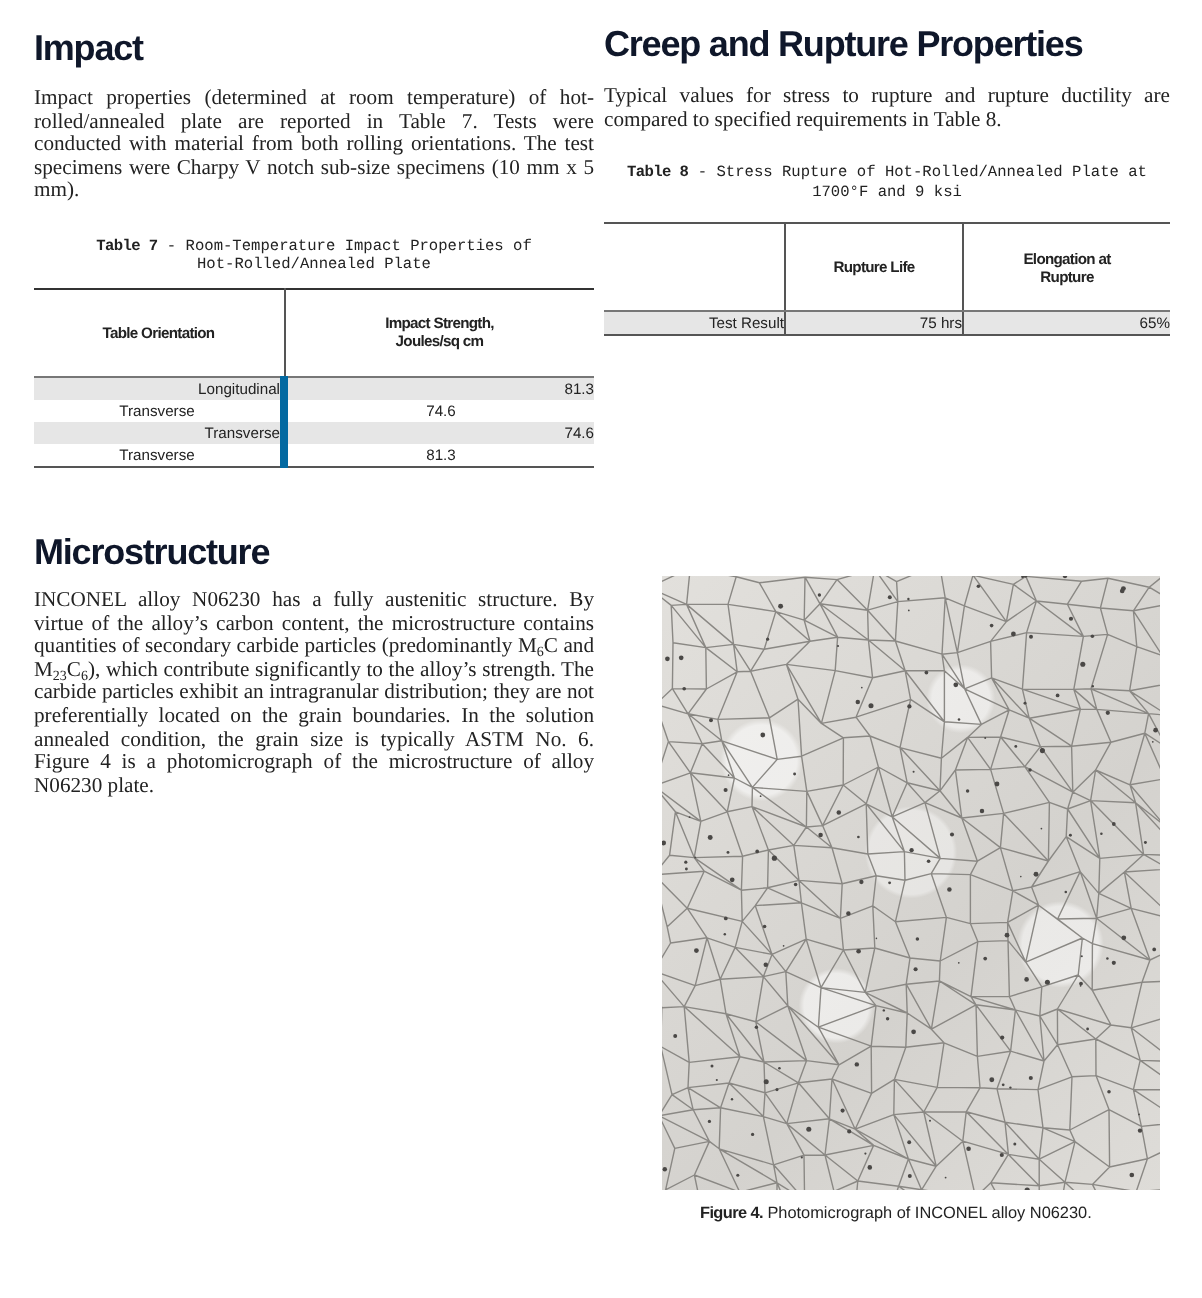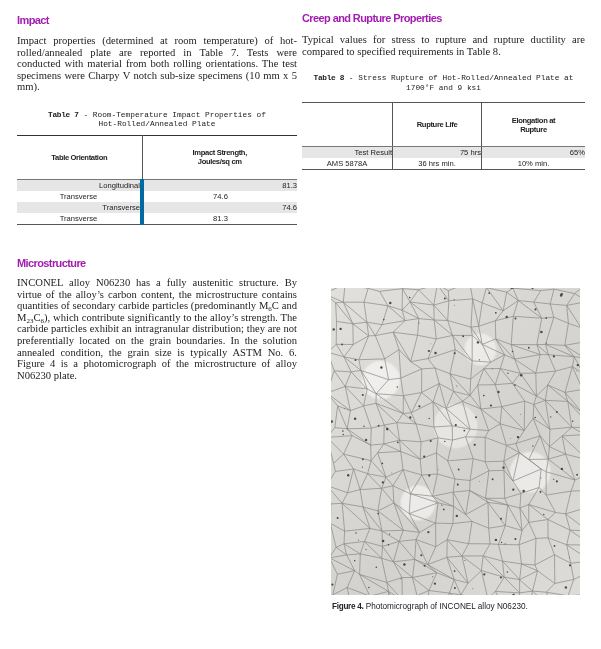--- a/index.html
+++ b/index.html
@@ -1,21 +1,21 @@
 <!DOCTYPE html>
 <html><head>
 <meta charset="utf-8">
 <style>
   html, body { margin: 0; padding: 0; background: #ffffff; }
   body { width: 601px; height: 649px; position: relative; overflow: hidden; color: #1a1a1a; }
 
   .col-left { position: absolute; left: 17px; top: 14px; width: 280px; }
   .col-right { position: absolute; left: 302px; top: 12px; width: 283px; }
 
-  h2.heading { font-family: "Liberation Sans", "DejaVu Sans", sans-serif; font-weight: bold; font-size: 11px; letter-spacing: -0.6px; margin: 0; color: #a21caf; }
+  h2.heading { font-family: "Liberation Sans", "DejaVu Sans", sans-serif; font-weight: bold; font-size: 18px; letter-spacing: -0.6px; margin: 0; color: #0f172a; }
 
   p.body-text { font-family: "Liberation Serif", "DejaVu Serif", serif; font-size: 10.6px; line-height: 11.6px; text-align: justify; margin: 0; color: #222; }
   p.body-text sub { font-size: 7px; vertical-align: -2px; line-height: 0; }
 
   .caption { font-family: Liberation Mono, monospace; font-size: 7.8px; text-align: center; line-height: 9.5px; color: #222; }
   .caption b { font-weight: bold; letter-spacing: -0.3px; }
 
   table.data { border-collapse: collapse; font-family: "Liberation Sans", "DejaVu Sans", sans-serif; font-size: 7.6px; color: #222; }
   table.data th { font-weight: bold; letter-spacing: -0.35px; font-size: 7.6px; line-height: 9px; text-align: center; }
   table.data td { text-align: center; line-height: 11px; height: 11px; padding: 0; }
@@ -40,21 +40,21 @@
       radial-gradient(circle at 20% 30%, rgba(255,255,255,0.55) 0 6%, transparent 7%),
       radial-gradient(circle at 60% 20%, rgba(255,255,255,0.5) 0 5%, transparent 6%),
       radial-gradient(circle at 80% 60%, rgba(255,255,255,0.5) 0 7%, transparent 8%),
       radial-gradient(circle at 35% 70%, rgba(255,255,255,0.55) 0 6%, transparent 7%),
       radial-gradient(circle at 50% 45%, rgba(255,255,255,0.4) 0 10%, transparent 11%),
       linear-gradient(135deg, #e2e0dc, #d4d2ce 60%, #dedcd8);
     overflow: hidden;
   }
   .photo svg { width: 100%; height: 100%; display: block; }
 
-  .fig-caption { position: absolute; left: 332px; top: 602px; font-family: "Liberation Sans", "DejaVu Sans", sans-serif; font-size: 8.2px; color: #222; }
+  .fig-caption { position: absolute; left: 350px; top: 602px; font-family: "Liberation Sans", "DejaVu Sans", sans-serif; font-size: 8.2px; color: #222; }
   .fig-caption b { font-weight: bold; letter-spacing: -0.3px; }
 </style>
 </head>
 <body>
 
 <div class="col-left">
   <h2 class="heading">Impact</h2>
   <p class="body-text" style="margin-top:9px;">Impact properties (determined at room temperature) of hot-rolled/annealed plate are reported in Table 7. Tests were conducted with material from both rolling orientations. The test specimens were Charpy V notch sub-size specimens (10 mm x 5 mm).</p>
 
   <div class="caption" style="margin-top:18px; padding: 0 22px;">
@@ -106,25 +106,20 @@
         <th class="c1"></th>
         <th class="c2">Rupture Life</th>
         <th style="padding: 0 22px;">Elongation at Rupture</th>
       </tr>
     </thead>
     <tbody>
       <tr class="shade">
         <td class="c1">Test Result</td>
         <td class="c2">75 hrs</td>
         <td>65%</td>
-      </tr>
-      <tr>
-        <td class="c1">AMS 5878A</td>
-        <td class="c2">36 hrs min.</td>
-        <td>10% min.</td>
       </tr>
     </tbody>
   </table>
 </div>
 
 <div class="photo">
   <svg id="grain-svg" viewBox="0 0 249 307" preserveAspectRatio="none">
       <path d="M-6.8,5.7L14.1,-3.9M-6.8,5.7L4.6,14.7M-6.8,5.7L12.3,14.2M14.1,-3.9L37.1,0.4M14.1,-3.9L12.3,14.2M37.1,0.4L48.7,3.4M37.1,0.4L33.0,14.2M48.7,3.4L71.5,0.6M48.7,3.4L56.9,17.8M71.5,0.6L87.5,1.8M71.5,0.6L71.1,22.1M71.5,0.6L79.0,13.9M87.5,1.8L106.3,-3.5M87.5,1.8L79.0,13.9M87.5,1.8L102.8,17.1M106.3,-3.5L117.3,2.8M106.3,-3.5L102.8,17.1M106.3,-3.5L117.9,12.8M117.3,2.8L138.7,-6.1M117.3,2.8L117.9,12.8M138.7,-6.1L155.5,-0.4M138.7,-6.1L141.6,10.9M155.5,-0.4L175.7,4.2M155.5,-0.4L151.2,14.9M155.5,-0.4L172.2,22.8M175.7,4.2L181.9,0.2M175.7,4.2L172.2,22.8M175.7,4.2L187.2,12.5M181.9,0.2L209.8,2.6M181.9,0.2L187.2,12.5M209.8,2.6L223.0,1.1M209.8,2.6L202.7,14.1M223.0,1.1L243.6,5.6M223.0,1.1L219.2,16.0M243.6,5.6L253.3,-2.2M243.6,5.6L235.7,17.4M243.6,5.6L256.6,13.4M253.3,-2.2L256.6,13.4M4.6,14.7L12.3,14.2M4.6,14.7L5.5,33.4M4.6,14.7L21.9,35.8M12.3,14.2L33.0,14.2M12.3,14.2L21.9,35.8M12.3,14.2L35.8,34.2M33.0,14.2L56.9,17.8M33.0,14.2L35.8,34.2M56.9,17.8L71.1,22.1M56.9,17.8L51.1,36.6M56.9,17.8L74.0,32.6M71.1,22.1L79.0,13.9M71.1,22.1L74.0,32.6M71.1,22.1L87.8,30.6M79.0,13.9L102.8,17.1M79.0,13.9L87.8,30.6M79.0,13.9L103.2,32.0M102.8,17.1L117.9,12.8M102.8,17.1L103.2,32.0M102.8,17.1L116.7,32.5M117.9,12.8L141.6,10.9M117.9,12.8L116.7,32.5M141.6,10.9L151.2,14.9M141.6,10.9L140.0,39.1M141.6,10.9L147.7,38.3M151.2,14.9L172.2,22.8M151.2,14.9L147.7,38.3M172.2,22.8L187.2,12.5M172.2,22.8L164.3,32.7M187.2,12.5L202.7,14.1M187.2,12.5L182.3,28.3M187.2,12.5L210.7,30.2M202.7,14.1L219.2,16.0M202.7,14.1L210.7,30.2M219.2,16.0L235.7,17.4M219.2,16.0L222.8,29.2M235.7,17.4L256.6,13.4M235.7,17.4L237.4,35.3M235.7,17.4L250.1,39.7M256.6,13.4L250.1,39.7M5.5,33.4L21.9,35.8M5.5,33.4L5.2,56.3M21.9,35.8L35.8,34.2M21.9,35.8L22.2,56.5M21.9,35.8L37.6,47.9M35.8,34.2L51.1,36.6M35.8,34.2L37.6,47.9M35.8,34.2L44.3,47.6M51.1,36.6L74.0,32.6M51.1,36.6L44.3,47.6M74.0,32.6L87.8,30.6M74.0,32.6L62.2,44.2M87.8,30.6L103.2,32.0M87.8,30.6L86.6,47.3M103.2,32.0L116.7,32.5M103.2,32.0L105.3,50.9M103.2,32.0L121.6,47.4M116.7,32.5L140.0,39.1M116.7,32.5L121.6,47.4M140.0,39.1L147.7,38.3M140.0,39.1L141.2,47.4M140.0,39.1L151.3,56.4M147.7,38.3L164.3,32.7M147.7,38.3L151.3,56.4M164.3,32.7L182.3,28.3M164.3,32.7L164.8,50.9M182.3,28.3L210.7,30.2M182.3,28.3L180.2,56.6M210.7,30.2L222.8,29.2M210.7,30.2L205.9,56.7M222.8,29.2L237.4,35.3M222.8,29.2L214.5,56.4M237.4,35.3L250.1,39.7M237.4,35.3L233.8,57.4M250.1,39.7L255.9,53.4M5.2,56.3L22.2,56.5M5.2,56.3L-3.2,64.2M5.2,56.3L13.0,68.9M22.2,56.5L37.6,47.9M22.2,56.5L13.0,68.9M37.6,47.9L44.3,47.6M37.6,47.9L27.9,71.7M44.3,47.6L62.2,44.2M44.3,47.6L53.7,70.9M62.2,44.2L86.6,47.3M62.2,44.2L68.0,61.6M62.2,44.2L79.7,73.7M86.6,47.3L105.3,50.9M86.6,47.3L79.7,73.7M105.3,50.9L121.6,47.4M105.3,50.9L97.0,70.6M121.6,47.4L141.2,47.4M121.6,47.4L124.3,61.7M121.6,47.4L141.2,72.9M141.2,47.4L151.3,56.4M141.2,47.4L141.2,72.9M151.3,56.4L164.8,50.9M151.3,56.4L159.7,74.2M151.3,56.4L173.6,66.9M164.8,50.9L180.2,56.6M164.8,50.9L173.6,66.9M164.8,50.9L183.6,71.1M180.2,56.6L205.9,56.7M180.2,56.6L183.6,71.1M180.2,56.6L209.2,66.6M205.9,56.7L214.5,56.4M205.9,56.7L209.2,66.6M205.9,56.7L217.4,66.7M214.5,56.4L233.8,57.4M214.5,56.4L217.4,66.7M214.5,56.4L243.3,68.8M233.8,57.4L255.9,53.4M233.8,57.4L243.3,68.8M233.8,57.4L253.0,69.7M255.9,53.4L253.0,69.7M-3.2,64.2L13.0,68.9M-3.2,64.2L3.2,82.8M13.0,68.9L27.9,71.7M13.0,68.9L20.1,83.9M13.0,68.9L29.9,82.4M27.9,71.7L53.7,70.9M27.9,71.7L29.9,82.4M53.7,70.9L68.0,61.6M53.7,70.9L57.6,91.7M68.0,61.6L79.7,73.7M68.0,61.6L69.8,90.1M79.7,73.7L97.0,70.6M79.7,73.7L90.7,80.9M97.0,70.6L124.3,61.7M97.0,70.6L104.0,80.0M124.3,61.7L141.2,72.9M124.3,61.7L119.0,85.8M141.2,72.9L159.7,74.2M141.2,72.9L139.7,91.1M159.7,74.2L173.6,66.9M159.7,74.2L152.8,80.7M173.6,66.9L183.6,71.1M173.6,66.9L169.3,80.5M183.6,71.1L209.2,66.6M183.6,71.1L189.2,85.3M183.6,71.1L204.8,85.1M209.2,66.6L217.4,66.7M209.2,66.6L204.8,85.1M217.4,66.7L243.3,68.8M217.4,66.7L224.5,83.1M243.3,68.8L253.0,69.7M243.3,68.8L241.4,78.6M243.3,68.8L252.3,85.6M253.0,69.7L252.3,85.6M3.2,82.8L20.1,83.9M3.2,82.8L-4.0,105.0M3.2,82.8L14.2,98.4M20.1,83.9L29.9,82.4M20.1,83.9L14.2,98.4M20.1,83.9L36.2,101.0M29.9,82.4L57.6,91.7M29.9,82.4L36.2,101.0M29.9,82.4L45.2,105.7M57.6,91.7L69.8,90.1M57.6,91.7L45.2,105.7M69.8,90.1L90.7,80.9M69.8,90.1L72.4,107.7M90.7,80.9L104.0,80.0M90.7,80.9L90.6,104.5M104.0,80.0L119.0,85.8M104.0,80.0L108.2,95.5M119.0,85.8L139.7,91.1M119.0,85.8L122.6,103.4M119.0,85.8L139.0,107.4M139.7,91.1L152.8,80.7M139.7,91.1L139.0,107.4M152.8,80.7L169.3,80.5M152.8,80.7L146.7,97.0M152.8,80.7L164.3,96.7M169.3,80.5L189.2,85.3M169.3,80.5L164.3,96.7M169.3,80.5L181.4,95.3M189.2,85.3L204.8,85.1M189.2,85.3L181.4,95.3M189.2,85.3L205.4,108.1M204.8,85.1L224.5,83.1M204.8,85.1L205.4,108.1M224.5,83.1L241.4,78.6M224.5,83.1L216.8,97.0M241.4,78.6L252.3,85.6M241.4,78.6L234.0,104.4M241.4,78.6L251.5,101.4M252.3,85.6L251.5,101.4M-4.0,105.0L14.2,98.4M-4.0,105.0L6.7,117.9M-4.0,105.0L19.4,122.7M14.2,98.4L36.2,101.0M14.2,98.4L19.4,122.7M14.2,98.4L32.6,117.9M36.2,101.0L45.2,105.7M36.2,101.0L32.6,117.9M45.2,105.7L72.4,107.7M45.2,105.7L45.0,115.3M45.2,105.7L72.2,125.5M72.4,107.7L90.6,104.5M72.4,107.7L72.2,125.5M72.4,107.7L80.3,124.8M90.6,104.5L108.2,95.5M90.6,104.5L80.3,124.8M90.6,104.5L102.1,113.9M108.2,95.5L122.6,103.4M108.2,95.5L102.1,113.9M108.2,95.5L115.1,120.4M122.6,103.4L139.0,107.4M122.6,103.4L115.1,120.4M122.6,103.4L131.5,113.3M139.0,107.4L146.7,97.0M139.0,107.4L131.5,113.3M139.0,107.4L149.9,121.0M146.7,97.0L164.3,96.7M146.7,97.0L149.9,121.0M164.3,96.7L181.4,95.3M164.3,96.7L170.8,118.7M181.4,95.3L205.4,108.1M181.4,95.3L193.7,113.2M205.4,108.1L216.8,97.0M205.4,108.1L202.8,116.5M205.4,108.1L214.3,112.3M216.8,97.0L234.0,104.4M216.8,97.0L214.3,112.3M216.8,97.0L236.8,113.4M234.0,104.4L251.5,101.4M234.0,104.4L236.8,113.4M234.0,104.4L251.4,124.8M251.5,101.4L251.4,124.8M6.7,117.9L19.4,122.7M6.7,117.9L3.8,139.6M6.7,117.9L16.1,140.8M19.4,122.7L32.6,117.9M19.4,122.7L16.1,140.8M32.6,117.9L45.0,115.3M32.6,117.9L40.3,140.1M45.0,115.3L72.2,125.5M45.0,115.3L53.2,137.0M45.0,115.3L65.9,134.7M72.2,125.5L80.3,124.8M72.2,125.5L65.9,134.7M72.2,125.5L85.0,135.9M80.3,124.8L102.1,113.9M80.3,124.8L85.0,135.9M102.1,113.9L115.1,120.4M102.1,113.9L102.9,139.0M102.1,113.9L121.2,137.8M115.1,120.4L131.5,113.3M115.1,120.4L121.2,137.8M115.1,120.4L139.1,141.2M131.5,113.3L149.9,121.0M131.5,113.3L139.1,141.2M149.9,121.0L170.8,118.7M149.9,121.0L157.7,142.6M149.9,121.0L169.2,135.8M170.8,118.7L193.7,113.2M170.8,118.7L169.2,135.8M170.8,118.7L193.2,142.5M193.7,113.2L202.8,116.5M193.7,113.2L193.2,142.5M202.8,116.5L214.3,112.3M202.8,116.5L202.1,130.3M202.8,116.5L218.9,141.2M214.3,112.3L236.8,113.4M214.3,112.3L218.9,141.2M214.3,112.3L240.8,139.2M236.8,113.4L251.4,124.8M236.8,113.4L240.8,139.2M236.8,113.4L261.2,139.9M251.4,124.8L261.2,139.9M3.8,139.6L16.1,140.8M3.8,139.6L-4.0,149.4M16.1,140.8L40.3,140.1M16.1,140.8L21.1,147.6M16.1,140.8L39.7,157.1M40.3,140.1L53.2,137.0M40.3,140.1L39.7,157.1M53.2,137.0L65.9,134.7M53.2,137.0L52.8,155.9M53.2,137.0L68.5,152.2M65.9,134.7L85.0,135.9M65.9,134.7L68.5,152.2M85.0,135.9L102.9,139.0M85.0,135.9L90.1,153.9M102.9,139.0L121.2,137.8M102.9,139.0L107.1,149.9M121.2,137.8L139.1,141.2M121.2,137.8L121.5,152.1M139.1,141.2L157.7,142.6M139.1,141.2L134.6,148.8M157.7,142.6L169.2,135.8M157.7,142.6L154.2,149.3M169.2,135.8L193.2,142.5M169.2,135.8L175.4,157.4M193.2,142.5L202.1,130.3M193.2,142.5L184.8,155.5M202.1,130.3L218.9,141.2M202.1,130.3L209.1,147.8M218.9,141.2L240.8,139.2M218.9,141.2L218.4,158.7M240.8,139.2L261.2,139.9M240.8,139.2L231.2,148.0M240.8,139.2L253.6,146.5M261.2,139.9L253.6,146.5M-4.0,149.4L21.1,147.6M-4.0,149.4L2.6,175.4M-4.0,149.4L12.6,166.1M21.1,147.6L39.7,157.1M21.1,147.6L12.6,166.1M39.7,157.1L52.8,155.9M39.7,157.1L40.1,172.7M52.8,155.9L68.5,152.2M52.8,155.9L46.6,164.8M52.8,155.9L69.7,163.4M68.5,152.2L90.1,153.9M68.5,152.2L69.7,163.4M68.5,152.2L89.2,171.2M90.1,153.9L107.1,149.9M90.1,153.9L89.2,171.2M107.1,149.9L121.5,152.1M107.1,149.9L105.4,164.9M121.5,152.1L134.6,148.8M121.5,152.1L116.7,172.9M134.6,148.8L154.2,149.3M134.6,148.8L142.2,170.7M154.2,149.3L175.4,157.4M154.2,149.3L154.2,173.8M175.4,157.4L184.8,155.5M175.4,157.4L172.8,173.2M175.4,157.4L188.3,164.6M184.8,155.5L209.1,147.8M184.8,155.5L188.3,164.6M209.1,147.8L218.4,158.7M209.1,147.8L197.8,171.5M209.1,147.8L217.3,171.1M218.4,158.7L231.2,148.0M218.4,158.7L217.3,171.1M218.4,158.7L234.6,166.2M231.2,148.0L253.6,146.5M231.2,148.0L234.6,166.2M231.2,148.0L256.6,171.8M253.6,146.5L256.6,171.8M2.6,175.4L12.6,166.1M2.6,175.4L4.3,183.5M12.6,166.1L40.1,172.7M12.6,166.1L22.5,180.9M40.1,172.7L46.6,164.8M40.1,172.7L36.6,185.7M40.1,172.7L55.0,189.2M46.6,164.8L69.7,163.4M46.6,164.8L55.0,189.2M69.7,163.4L89.2,171.2M69.7,163.4L72.1,181.6M89.2,171.2L105.4,164.9M89.2,171.2L90.7,187.0M105.4,164.9L116.7,172.9M105.4,164.9L106.4,186.0M116.7,172.9L142.2,170.7M116.7,172.9L124.0,191.0M142.2,170.7L154.2,173.8M142.2,170.7L139.1,192.5M154.2,173.8L172.8,173.2M154.2,173.8L157.9,182.8M172.8,173.2L188.3,164.6M172.8,173.2L173.0,182.3M172.8,173.2L181.9,193.1M188.3,164.6L197.8,171.5M188.3,164.6L181.9,193.1M188.3,164.6L210.2,181.0M197.8,171.5L217.3,171.1M197.8,171.5L210.2,181.0M217.3,171.1L234.6,166.2M217.3,171.1L215.2,183.8M217.3,171.1L244.0,192.0M234.6,166.2L256.6,171.8M234.6,166.2L244.0,192.0M256.6,171.8L261.2,184.0M4.3,183.5L22.5,180.9M4.3,183.5L-4.1,197.6M22.5,180.9L36.6,185.7M22.5,180.9L16.6,204.8M22.5,180.9L29.1,201.6M36.6,185.7L55.0,189.2M36.6,185.7L29.1,201.6M36.6,185.7L50.7,200.3M55.0,189.2L72.1,181.6M55.0,189.2L50.7,200.3M55.0,189.2L61.9,197.8M72.1,181.6L90.7,187.0M72.1,181.6L61.9,197.8M72.1,181.6L79.5,205.8M90.7,187.0L106.4,186.0M90.7,187.0L79.5,205.8M90.7,187.0L101.6,208.2M106.4,186.0L124.0,191.0M106.4,186.0L101.6,208.2M124.0,191.0L139.1,192.5M124.0,191.0L122.1,204.1M139.1,192.5L157.9,182.8M139.1,192.5L138.7,202.5M157.9,182.8L173.0,182.3M157.9,182.8L154.5,210.3M173.0,182.3L181.9,193.1M173.0,182.3L173.7,210.3M181.9,193.1L210.2,181.0M181.9,193.1L189.9,205.4M210.2,181.0L215.2,183.8M210.2,181.0L208.1,199.5M215.2,183.8L244.0,192.0M215.2,183.8L215.1,207.1M244.0,192.0L261.2,184.0M244.0,192.0L240.0,203.1M261.2,184.0L255.6,202.5M-4.1,197.6L16.6,204.8M-4.1,197.6L-0.1,215.9M-4.1,197.6L11.1,215.3M16.6,204.8L29.1,201.6M16.6,204.8L11.1,215.3M29.1,201.6L50.7,200.3M29.1,201.6L32.0,218.9M50.7,200.3L61.9,197.8M50.7,200.3L46.9,222.9M50.7,200.3L62.9,214.9M61.9,197.8L79.5,205.8M61.9,197.8L62.9,214.9M79.5,205.8L101.6,208.2M79.5,205.8L78.2,225.6M79.5,205.8L107.0,214.8M101.6,208.2L122.1,204.1M101.6,208.2L107.0,214.8M101.6,208.2L122.6,218.5M122.1,204.1L138.7,202.5M122.1,204.1L122.6,218.5M122.1,204.1L134.7,226.6M138.7,202.5L154.5,210.3M138.7,202.5L134.7,226.6M138.7,202.5L157.0,214.4M154.5,210.3L173.7,210.3M154.5,210.3L157.0,214.4M154.5,210.3L176.7,217.0M173.7,210.3L189.9,205.4M173.7,210.3L176.7,217.0M189.9,205.4L208.1,199.5M189.9,205.4L188.9,220.0M208.1,199.5L215.1,207.1M208.1,199.5L197.7,216.5M215.1,207.1L240.0,203.1M215.1,207.1L224.5,224.5M240.0,203.1L255.6,202.5M240.0,203.1L234.6,225.9M255.6,202.5L259.3,218.5M-0.1,215.9L11.1,215.3M-0.1,215.9L-0.6,235.3M11.1,215.3L32.0,218.9M11.1,215.3L13.6,243.2M11.1,215.3L39.0,240.4M32.0,218.9L46.9,222.9M32.0,218.9L39.0,240.4M32.0,218.9L51.0,243.0M46.9,222.9L62.9,214.9M46.9,222.9L51.0,243.0M46.9,222.9L72.3,242.3M62.9,214.9L78.2,225.6M62.9,214.9L72.3,242.3M62.9,214.9L88.5,244.4M78.2,225.6L107.0,214.8M78.2,225.6L88.5,244.4M78.2,225.6L104.6,235.1M107.0,214.8L122.6,218.5M107.0,214.8L104.6,235.1M122.6,218.5L134.7,226.6M122.6,218.5L121.9,235.6M134.7,226.6L157.0,214.4M134.7,226.6L141.0,233.4M157.0,214.4L176.7,217.0M157.0,214.4L157.7,240.2M157.0,214.4L174.3,237.6M176.7,217.0L188.9,220.0M176.7,217.0L174.3,237.6M176.7,217.0L191.0,242.5M188.9,220.0L197.7,216.5M188.9,220.0L191.0,242.5M188.9,220.0L197.8,234.4M197.7,216.5L224.5,224.5M197.7,216.5L197.8,234.4M197.7,216.5L216.9,231.5M224.5,224.5L234.6,225.9M224.5,224.5L216.9,231.5M234.6,225.9L259.3,218.5M234.6,225.9L239.1,242.2M234.6,225.9L256.7,242.8M259.3,218.5L256.7,242.8M-0.6,235.3L13.6,243.2M-0.6,235.3L5.0,259.3M13.6,243.2L39.0,240.4M13.6,243.2L13.0,255.8M39.0,240.4L51.0,243.0M39.0,240.4L33.5,253.5M51.0,243.0L72.3,242.3M51.0,243.0L51.5,258.4M51.0,243.0L68.2,253.4M72.3,242.3L88.5,244.4M72.3,242.3L68.2,253.4M88.5,244.4L104.6,235.1M88.5,244.4L85.0,251.5M104.6,235.1L121.9,235.6M104.6,235.1L104.8,258.7M121.9,235.6L141.0,233.4M121.9,235.6L116.2,251.7M141.0,233.4L157.7,240.2M141.0,233.4L137.6,255.7M157.7,240.2L174.3,237.6M157.7,240.2L159.0,255.9M174.3,237.6L191.0,242.5M174.3,237.6L167.5,256.4M191.0,242.5L197.8,234.4M191.0,242.5L188.0,256.8M197.8,234.4L216.9,231.5M197.8,234.4L205.0,250.4M216.9,231.5L239.1,242.2M216.9,231.5L217.0,249.8M239.1,242.2L256.7,242.8M239.1,242.2L235.7,256.8M239.1,242.2L260.1,257.0M256.7,242.8L260.1,257.0M5.0,259.3L13.0,255.8M5.0,259.3L-1.5,269.9M5.0,259.3L15.6,266.9M13.0,255.8L33.5,253.5M13.0,255.8L15.6,266.9M13.0,255.8L29.3,265.9M33.5,253.5L51.5,258.4M33.5,253.5L29.3,265.9M33.5,253.5L50.7,270.3M51.5,258.4L68.2,253.4M51.5,258.4L50.7,270.3M51.5,258.4L62.4,273.8M68.2,253.4L85.0,251.5M68.2,253.4L62.4,273.8M68.2,253.4L83.7,271.4M85.0,251.5L104.8,258.7M85.0,251.5L83.7,271.4M85.0,251.5L96.6,276.6M104.8,258.7L116.2,251.7M104.8,258.7L96.6,276.6M116.2,251.7L137.6,255.7M116.2,251.7L115.9,269.3M116.2,251.7L130.9,268.0M137.6,255.7L159.0,255.9M137.6,255.7L130.9,268.0M159.0,255.9L167.5,256.4M159.0,255.9L152.1,267.9M167.5,256.4L188.0,256.8M167.5,256.4L171.5,273.1M188.0,256.8L205.0,250.4M188.0,256.8L190.5,275.9M205.0,250.4L217.0,249.8M205.0,250.4L203.9,277.0M217.0,249.8L235.7,256.8M217.0,249.8L223.5,266.8M235.7,256.8L260.1,257.0M235.7,256.8L239.7,275.2M235.7,256.8L260.3,273.1M260.1,257.0L260.3,273.1M-1.5,269.9L15.6,266.9M-1.5,269.9L6.4,286.2M-1.5,269.9L23.7,282.7M15.6,266.9L29.3,265.9M15.6,266.9L23.7,282.7M29.3,265.9L50.7,270.3M29.3,265.9L28.6,286.4M50.7,270.3L62.4,273.8M50.7,270.3L55.8,294.4M62.4,273.8L83.7,271.4M62.4,273.8L71.0,289.6M62.4,273.8L81.5,289.5M83.7,271.4L96.6,276.6M83.7,271.4L81.5,289.5M83.7,271.4L105.8,284.7M96.6,276.6L115.9,269.3M96.6,276.6L105.8,284.7M96.6,276.6L123.2,291.5M115.9,269.3L130.9,268.0M115.9,269.3L123.2,291.5M115.9,269.3L137.1,295.1M130.9,268.0L152.1,267.9M130.9,268.0L137.1,295.1M130.9,268.0L150.4,282.6M152.1,267.9L171.5,273.1M152.1,267.9L150.4,282.6M152.1,267.9L173.2,289.2M171.5,273.1L190.5,275.9M171.5,273.1L173.2,289.2M171.5,273.1L188.6,291.6M190.5,275.9L203.9,277.0M190.5,275.9L188.6,291.6M190.5,275.9L206.5,282.8M203.9,277.0L223.5,266.8M203.9,277.0L206.5,282.8M223.5,266.8L239.7,275.2M223.5,266.8L223.8,295.5M239.7,275.2L260.3,273.1M239.7,275.2L242.7,291.4M260.3,273.1L255.9,285.2M6.4,286.2L23.7,282.7M6.4,286.2L1.8,306.9M23.7,282.7L28.6,286.4M23.7,282.7L16.2,299.5M28.6,286.4L55.8,294.4M28.6,286.4L38.9,308.1M28.6,286.4L57.5,303.4M55.8,294.4L71.0,289.6M55.8,294.4L57.5,303.4M55.8,294.4L71.3,312.0M71.0,289.6L81.5,289.5M71.0,289.6L71.3,312.0M81.5,289.5L105.8,284.7M81.5,289.5L86.0,307.7M81.5,289.5L97.9,302.5M105.8,284.7L123.2,291.5M105.8,284.7L97.9,302.5M123.2,291.5L137.1,295.1M123.2,291.5L118.3,305.1M123.2,291.5L129.8,306.9M137.1,295.1L150.4,282.6M137.1,295.1L129.8,306.9M150.4,282.6L173.2,289.2M150.4,282.6L156.8,310.6M173.2,289.2L188.6,291.6M173.2,289.2L164.4,303.4M173.2,289.2L188.6,304.9M188.6,291.6L206.5,282.8M188.6,291.6L188.6,304.9M188.6,291.6L201.5,303.1M206.5,282.8L223.8,295.5M206.5,282.8L201.5,303.1M223.8,295.5L242.7,291.4M223.8,295.5L215.2,304.2M242.7,291.4L255.9,285.2M242.7,291.4L237.1,307.8M255.9,285.2L255.1,306.6M1.8,306.9L16.2,299.5M1.8,306.9L-0.9,324.7M16.2,299.5L38.9,308.1M16.2,299.5L22.4,329.1M38.9,308.1L57.5,303.4M38.9,308.1L33.5,327.5M38.9,308.1L57.5,325.0M57.5,303.4L71.3,312.0M57.5,303.4L57.5,325.0M57.5,303.4L66.7,324.7M71.3,312.0L86.0,307.7M71.3,312.0L66.7,324.7M86.0,307.7L97.9,302.5M86.0,307.7L78.9,320.1M86.0,307.7L95.6,327.6M97.9,302.5L118.3,305.1M97.9,302.5L95.6,327.6M118.3,305.1L129.8,306.9M118.3,305.1L113.7,319.5M118.3,305.1L138.3,319.2M129.8,306.9L156.8,310.6M129.8,306.9L138.3,319.2M129.8,306.9L149.9,318.1M156.8,310.6L164.4,303.4M156.8,310.6L149.9,318.1M164.4,303.4L188.6,304.9M164.4,303.4L173.5,320.4M188.6,304.9L201.5,303.1M188.6,304.9L188.7,326.5M201.5,303.1L215.2,304.2M201.5,303.1L197.4,327.4M201.5,303.1L226.6,326.6M215.2,304.2L237.1,307.8M215.2,304.2L226.6,326.6M237.1,307.8L255.1,306.6M237.1,307.8L244.2,317.2M255.1,306.6L250.7,316.7M-0.9,324.7L22.4,329.1M22.4,329.1L33.5,327.5M33.5,327.5L57.5,325.0M57.5,325.0L66.7,324.7M66.7,324.7L78.9,320.1M78.9,320.1L95.6,327.6M95.6,327.6L113.7,319.5M113.7,319.5L138.3,319.2M138.3,319.2L149.9,318.1M149.9,318.1L173.5,320.4M173.5,320.4L188.7,326.5M188.7,326.5L197.4,327.4M197.4,327.4L226.6,326.6M226.6,326.6L244.2,317.2M244.2,317.2L250.7,316.7" stroke="#8a8884" stroke-width="0.7" fill="none"></path>
       <circle cx="164.8" cy="24.8" r="0.91" fill="#4a4846"></circle>
       <circle cx="230.7" cy="6.3" r="1.22" fill="#4a4846"></circle>

